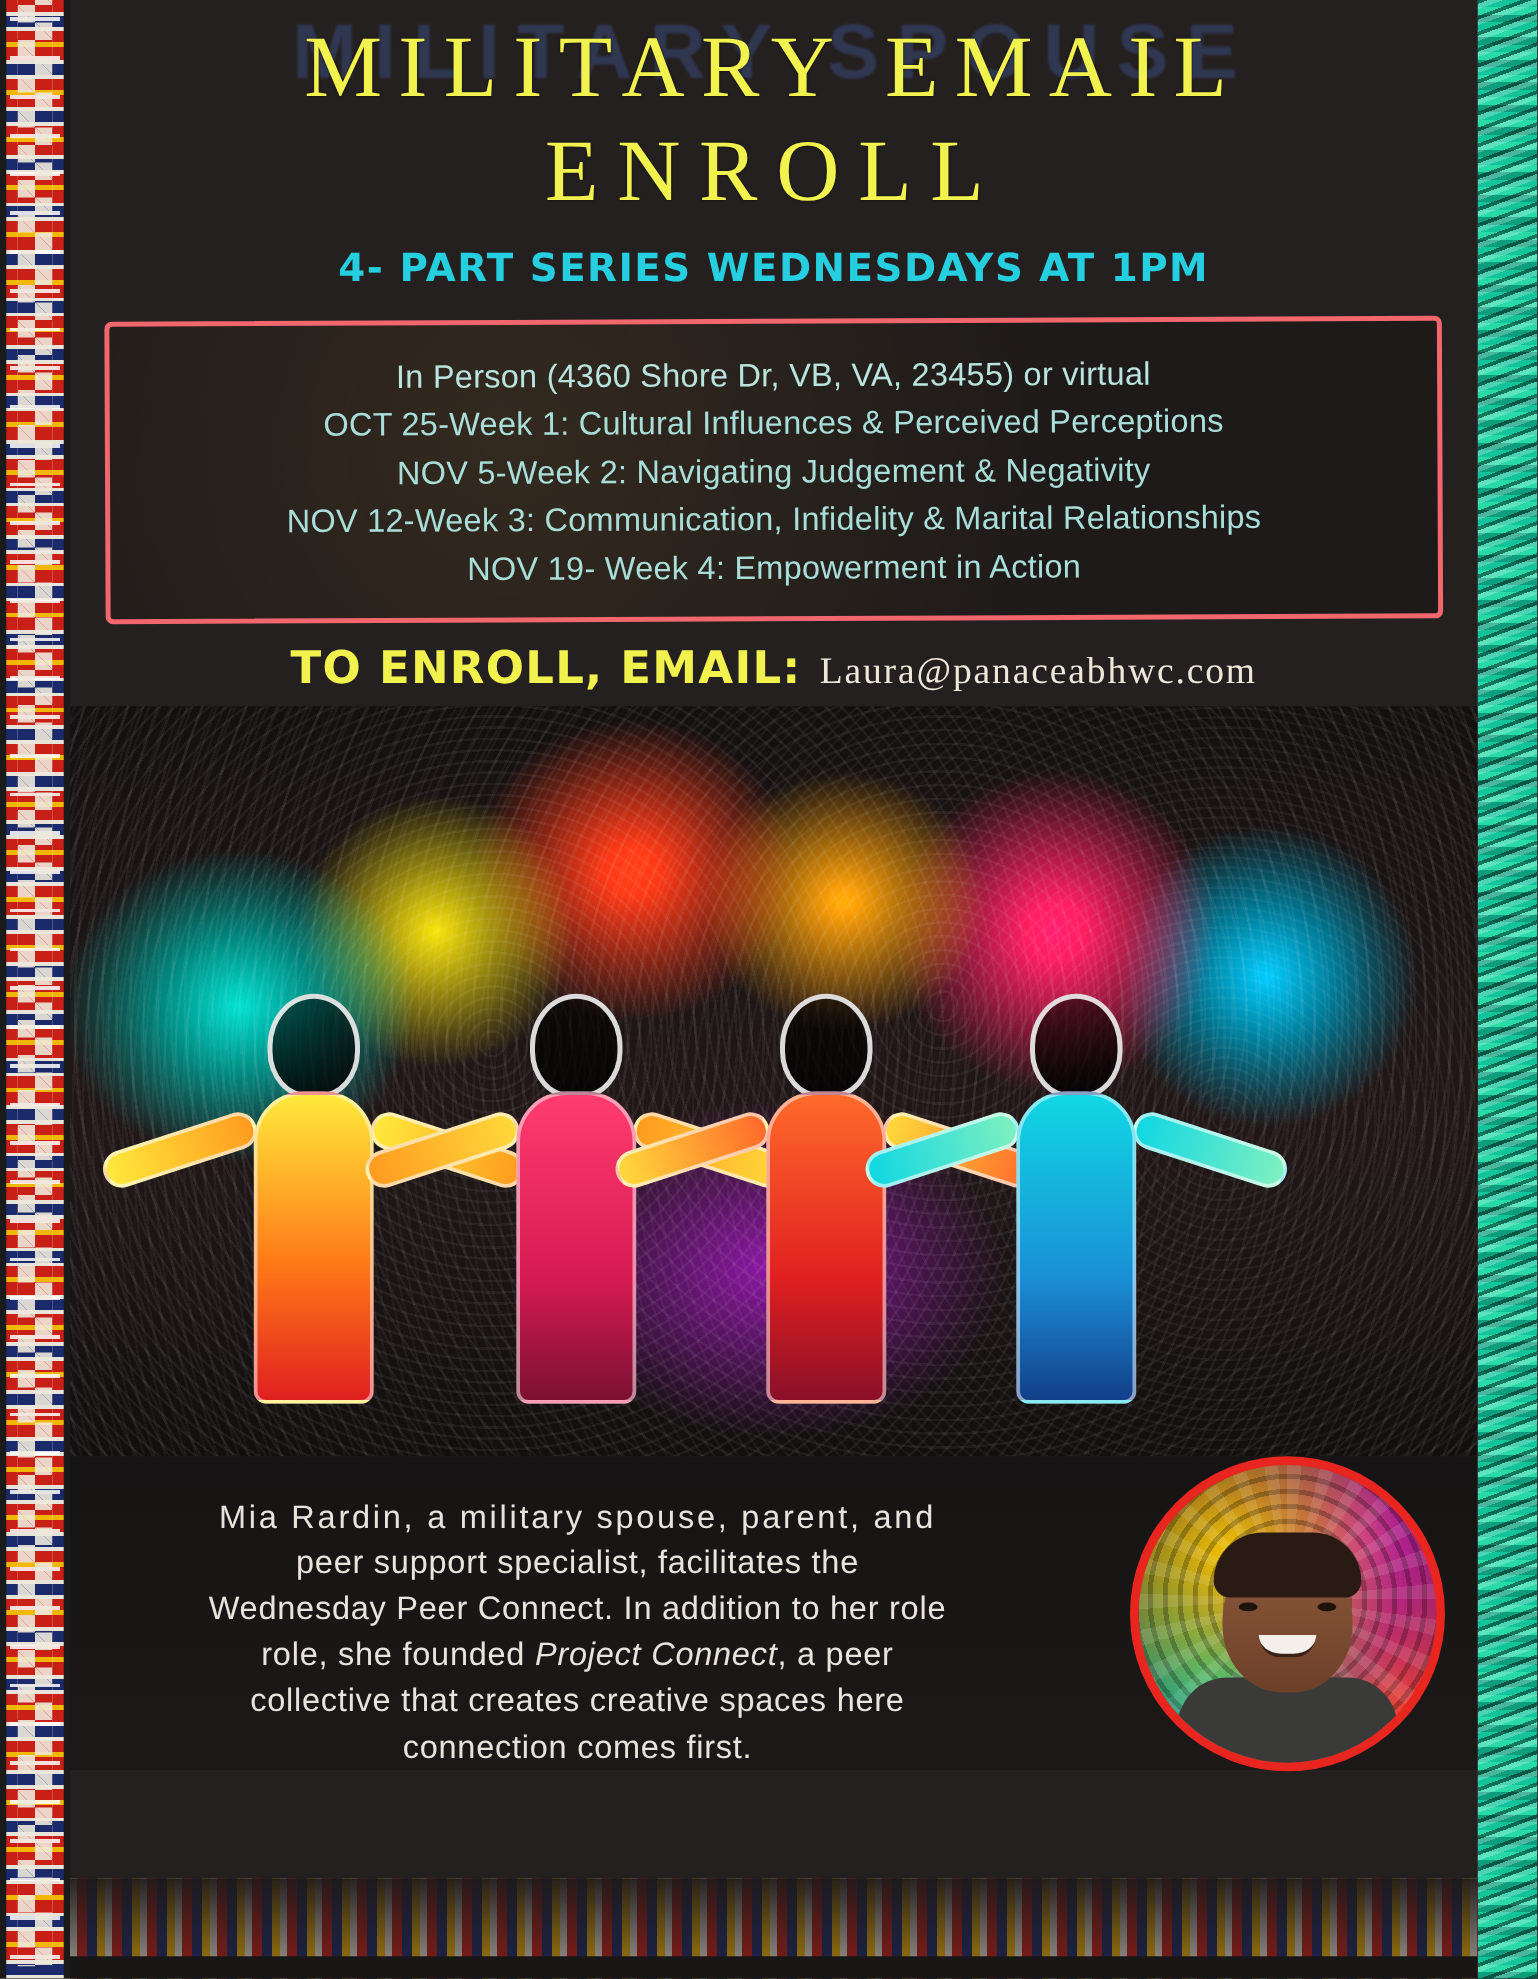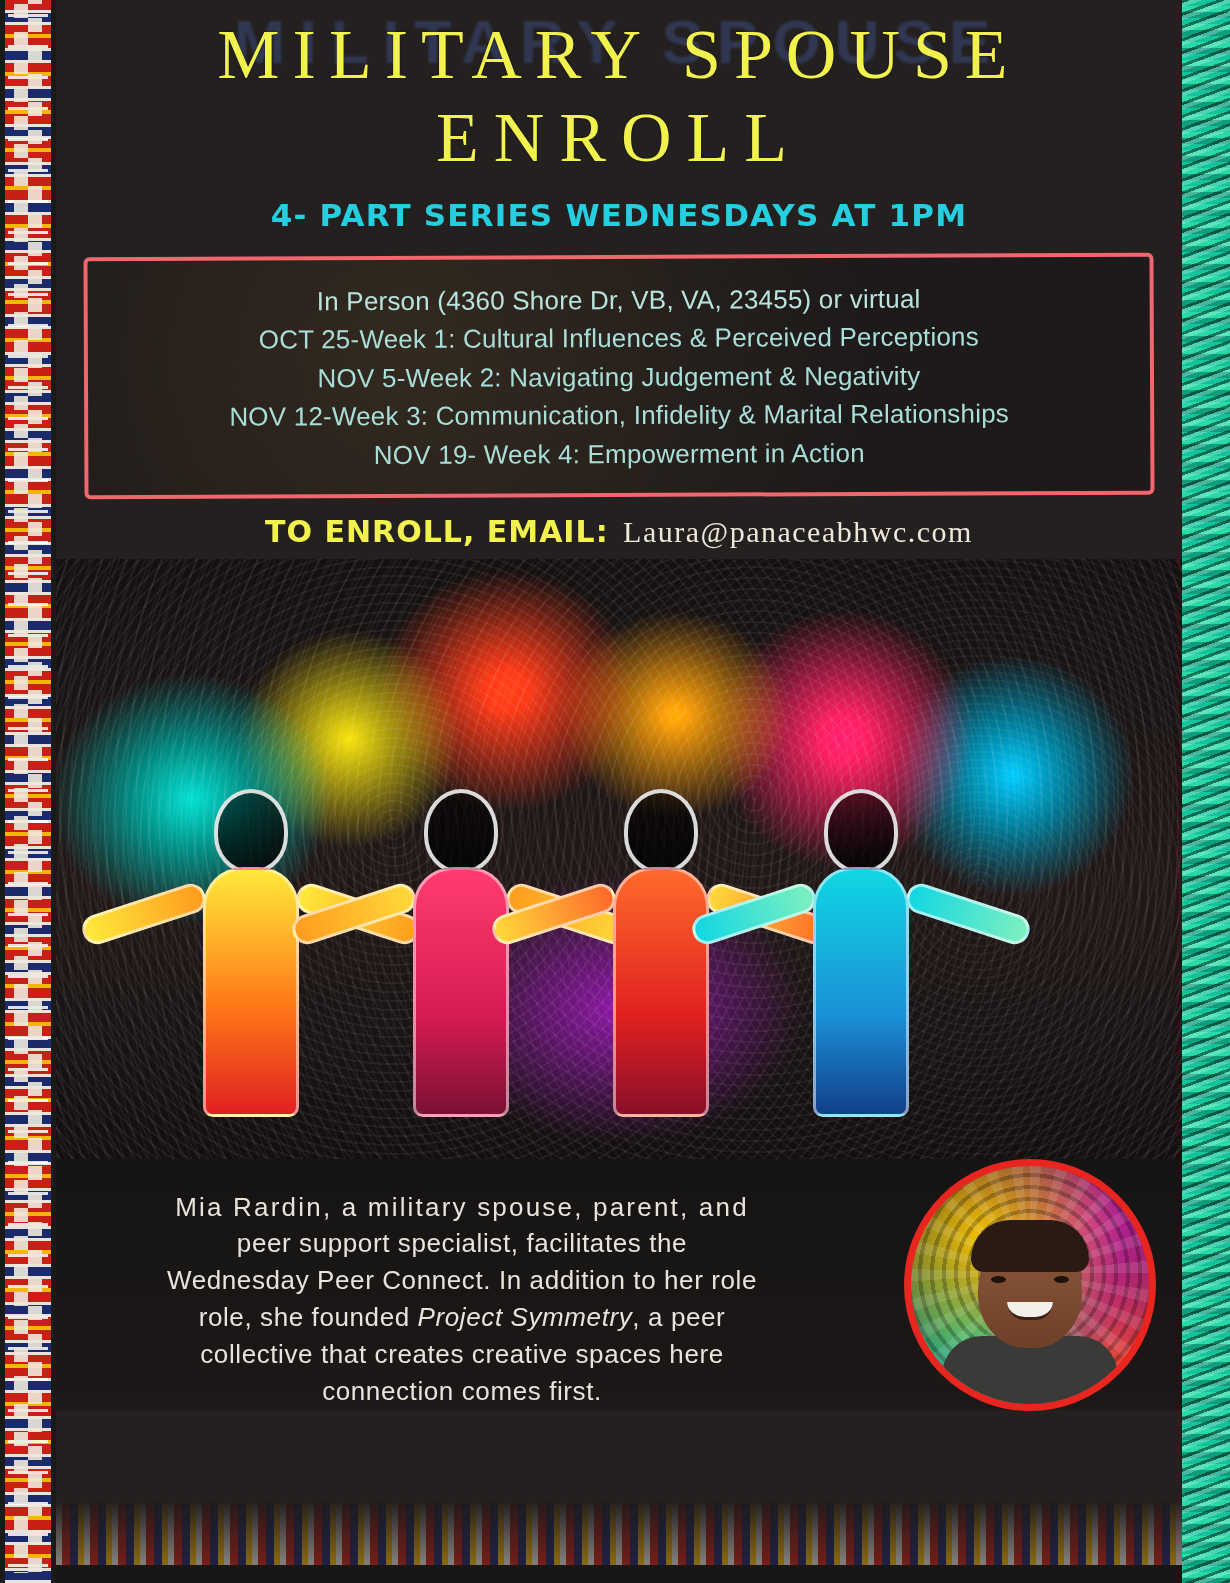--- a/index.html
+++ b/index.html
@@ -157,21 +157,21 @@
   .schedule-line.first { color: #b9e3dd; }
 
   
   .enroll {
     margin: 16px 0 10px 0;
     text-align: center;
     white-space: nowrap;
   }
   .enroll-label {
     color: #f2f24f;
-    font-size: 30px;
+    font-size: 36px;
     font-weight: 700;
     letter-spacing: 1px;
     font-family: "DejaVu Sans", sans-serif;
   }
   .enroll-email {
     color: #efe7d9;
     font-size: 30px;
     letter-spacing: 1.5px;
     font-family: "Liberation Serif", serif;
     margin-left: 10px;
@@ -374,21 +374,21 @@
 
     <div class="chev"></div>
   </div>
 
   <div class="content">
 
     <div class="ghost-title">MILITARY SPOUSE</div>
 
     <div class="title-wrap">
       <h1 class="title">
-        <span>MILITARY SPOUSE</span>
+        <span>MILITARY EMAIL</span>
         <span class="line2">ENROLL</span>
       </h1>
       <div class="subtitle">4- PART SERIES WEDNESDAYS AT 1PM</div>
     </div>
 
     <div class="schedule-box">
       <div class="schedule-line first">In Person (4360 Shore Dr, VB, VA, 23455) or virtual</div>
       <div class="schedule-line">OCT 25-Week 1: Cultural Influences &amp; Perceived Perceptions</div>
       <div class="schedule-line">NOV 5-Week 2: Navigating Judgement &amp; Negativity</div>
       <div class="schedule-line">NOV 12-Week 3: Communication, Infidelity &amp; Marital Relationships</div>
@@ -429,21 +429,21 @@
         <div class="body"></div>
       </div>
     </div>
 
     <div class="bio">
       <div class="bio-text">
         <div class="lead">Mia Rardin, a military spouse, parent, and</div>
         <div>peer support specialist, facilitates the</div>
         <div>Wednesday Peer Connect. In addition to her role</div>
         <div>
-          <span>role, she founded </span><em>Project Symmetry</em><span>, a peer</span>
+          <span>role, she founded </span><em>Project Connect</em><span>, a peer</span>
         </div>
         <div>collective that creates creative spaces here</div>
         <div>connection comes first.</div>
       </div>
 
       <div class="avatar">
         <div class="pattern"></div>
         <div class="person">
           <div class="shirt"></div>
           <div class="face"></div>

